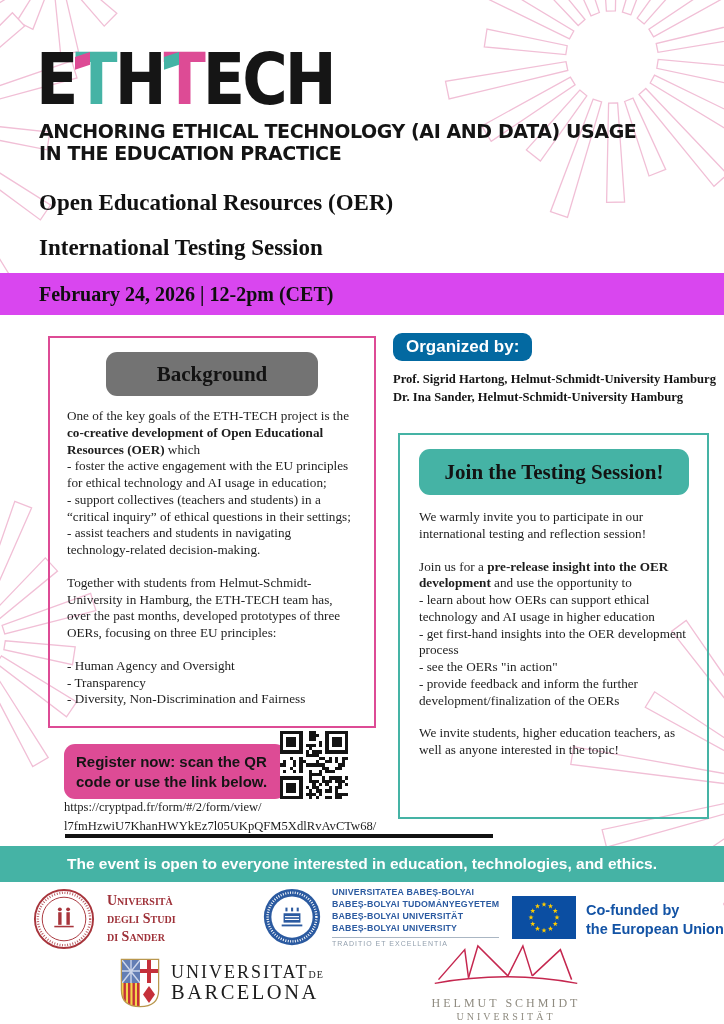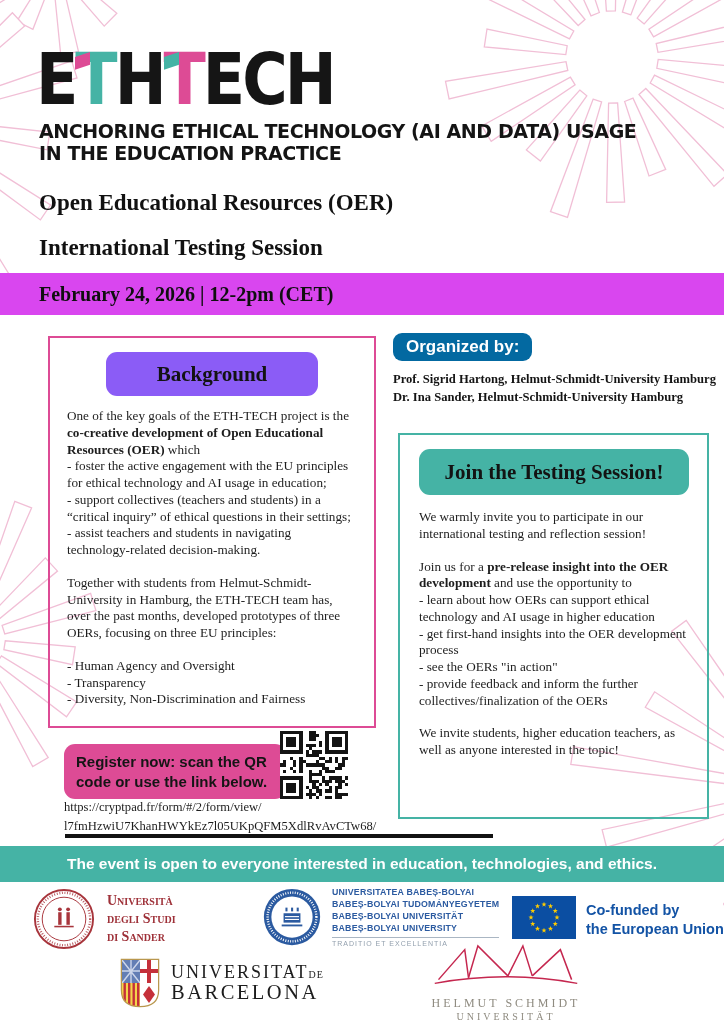--- a/index.html
+++ b/index.html
@@ -22,21 +22,21 @@
   .serif-title{font-weight:bold;font-size:23px;color:#111;}
 
   .date-banner{left:0;top:273px;width:724px;height:42px;background:#d946ef;
         display:flex;align-items:center;}
   .date-banner span{margin-left:39px;font-weight:bold;font-size:20px;color:#0f0f0f;}
 
   
   .bg-box{left:48px;top:336px;width:328px;height:392px;border:2px solid #dd4b95;
         box-sizing:border-box;padding:12px 17px 0 17px;}
   .pill{border-radius:11px;display:flex;align-items:center;justify-content:center;}
-  .bg-pill{width:212px;height:44px;margin:2px auto 12px auto;background:#8b5cf6;
+  .bg-pill{width:212px;height:44px;margin:2px auto 12px auto;background:#737373;
         font-weight:bold;font-size:21px;color:#131313;}
   .body-txt{font-size:13.2px;line-height:1.27;color:#1d1d1d;}
   .body-txt .gap{height:16px;}
 
   .org-pill{left:393px;top:333px;background:#0369a1;color:#fff;border-radius:9px;
         padding:4px 13px;font-family:"Liberation Sans",sans-serif;font-weight:bold;
         font-size:17px;}
   .org-names{left:393px;top:371px;width:331px;font-weight:bold;font-size:12.6px;
         line-height:1.4;white-space:nowrap;color:#141414;}
 
@@ -204,21 +204,21 @@
 
   <div class="abs join-box">
     <div class="pill join-pill">Join the Testing Session!</div>
     <div class="body-txt">
       <div>We warmly invite you to participate in our international testing and reflection session!</div>
       <div class="gap"></div>
       <div><span>Join us for a </span><strong>pre-release insight into the OER development</strong><span> and use the opportunity to</span></div>
       <div>- learn about how OERs can support ethical technology and AI usage in higher education</div>
       <div>- get first-hand insights into the OER development process</div>
       <div>- see the OERs "in action"</div>
-      <div>- provide feedback and inform the further collectives/finalization of the OERs</div>
+      <div>- provide feedback and inform the further development/finalization of the OERs</div>
       <div class="gap"></div>
       <div>We invite students, higher education teachers, as well as anyone interested in the topic!</div>
     </div>
   </div>
 
   <div class="abs reg-pill">Register now: scan the QR code or use the link below.</div>
   <div class="abs" id="qr"><svg width="68" height="68" viewBox="0 0 21 21" shape-rendering="crispEdges">
         <rect x="0" y="0" width="21" height="21" fill="#fff"></rect>
         <rect x="9" y="0" width="1" height="1" fill="#141414"></rect>
         <rect x="10" y="0" width="1" height="1" fill="#141414"></rect>

